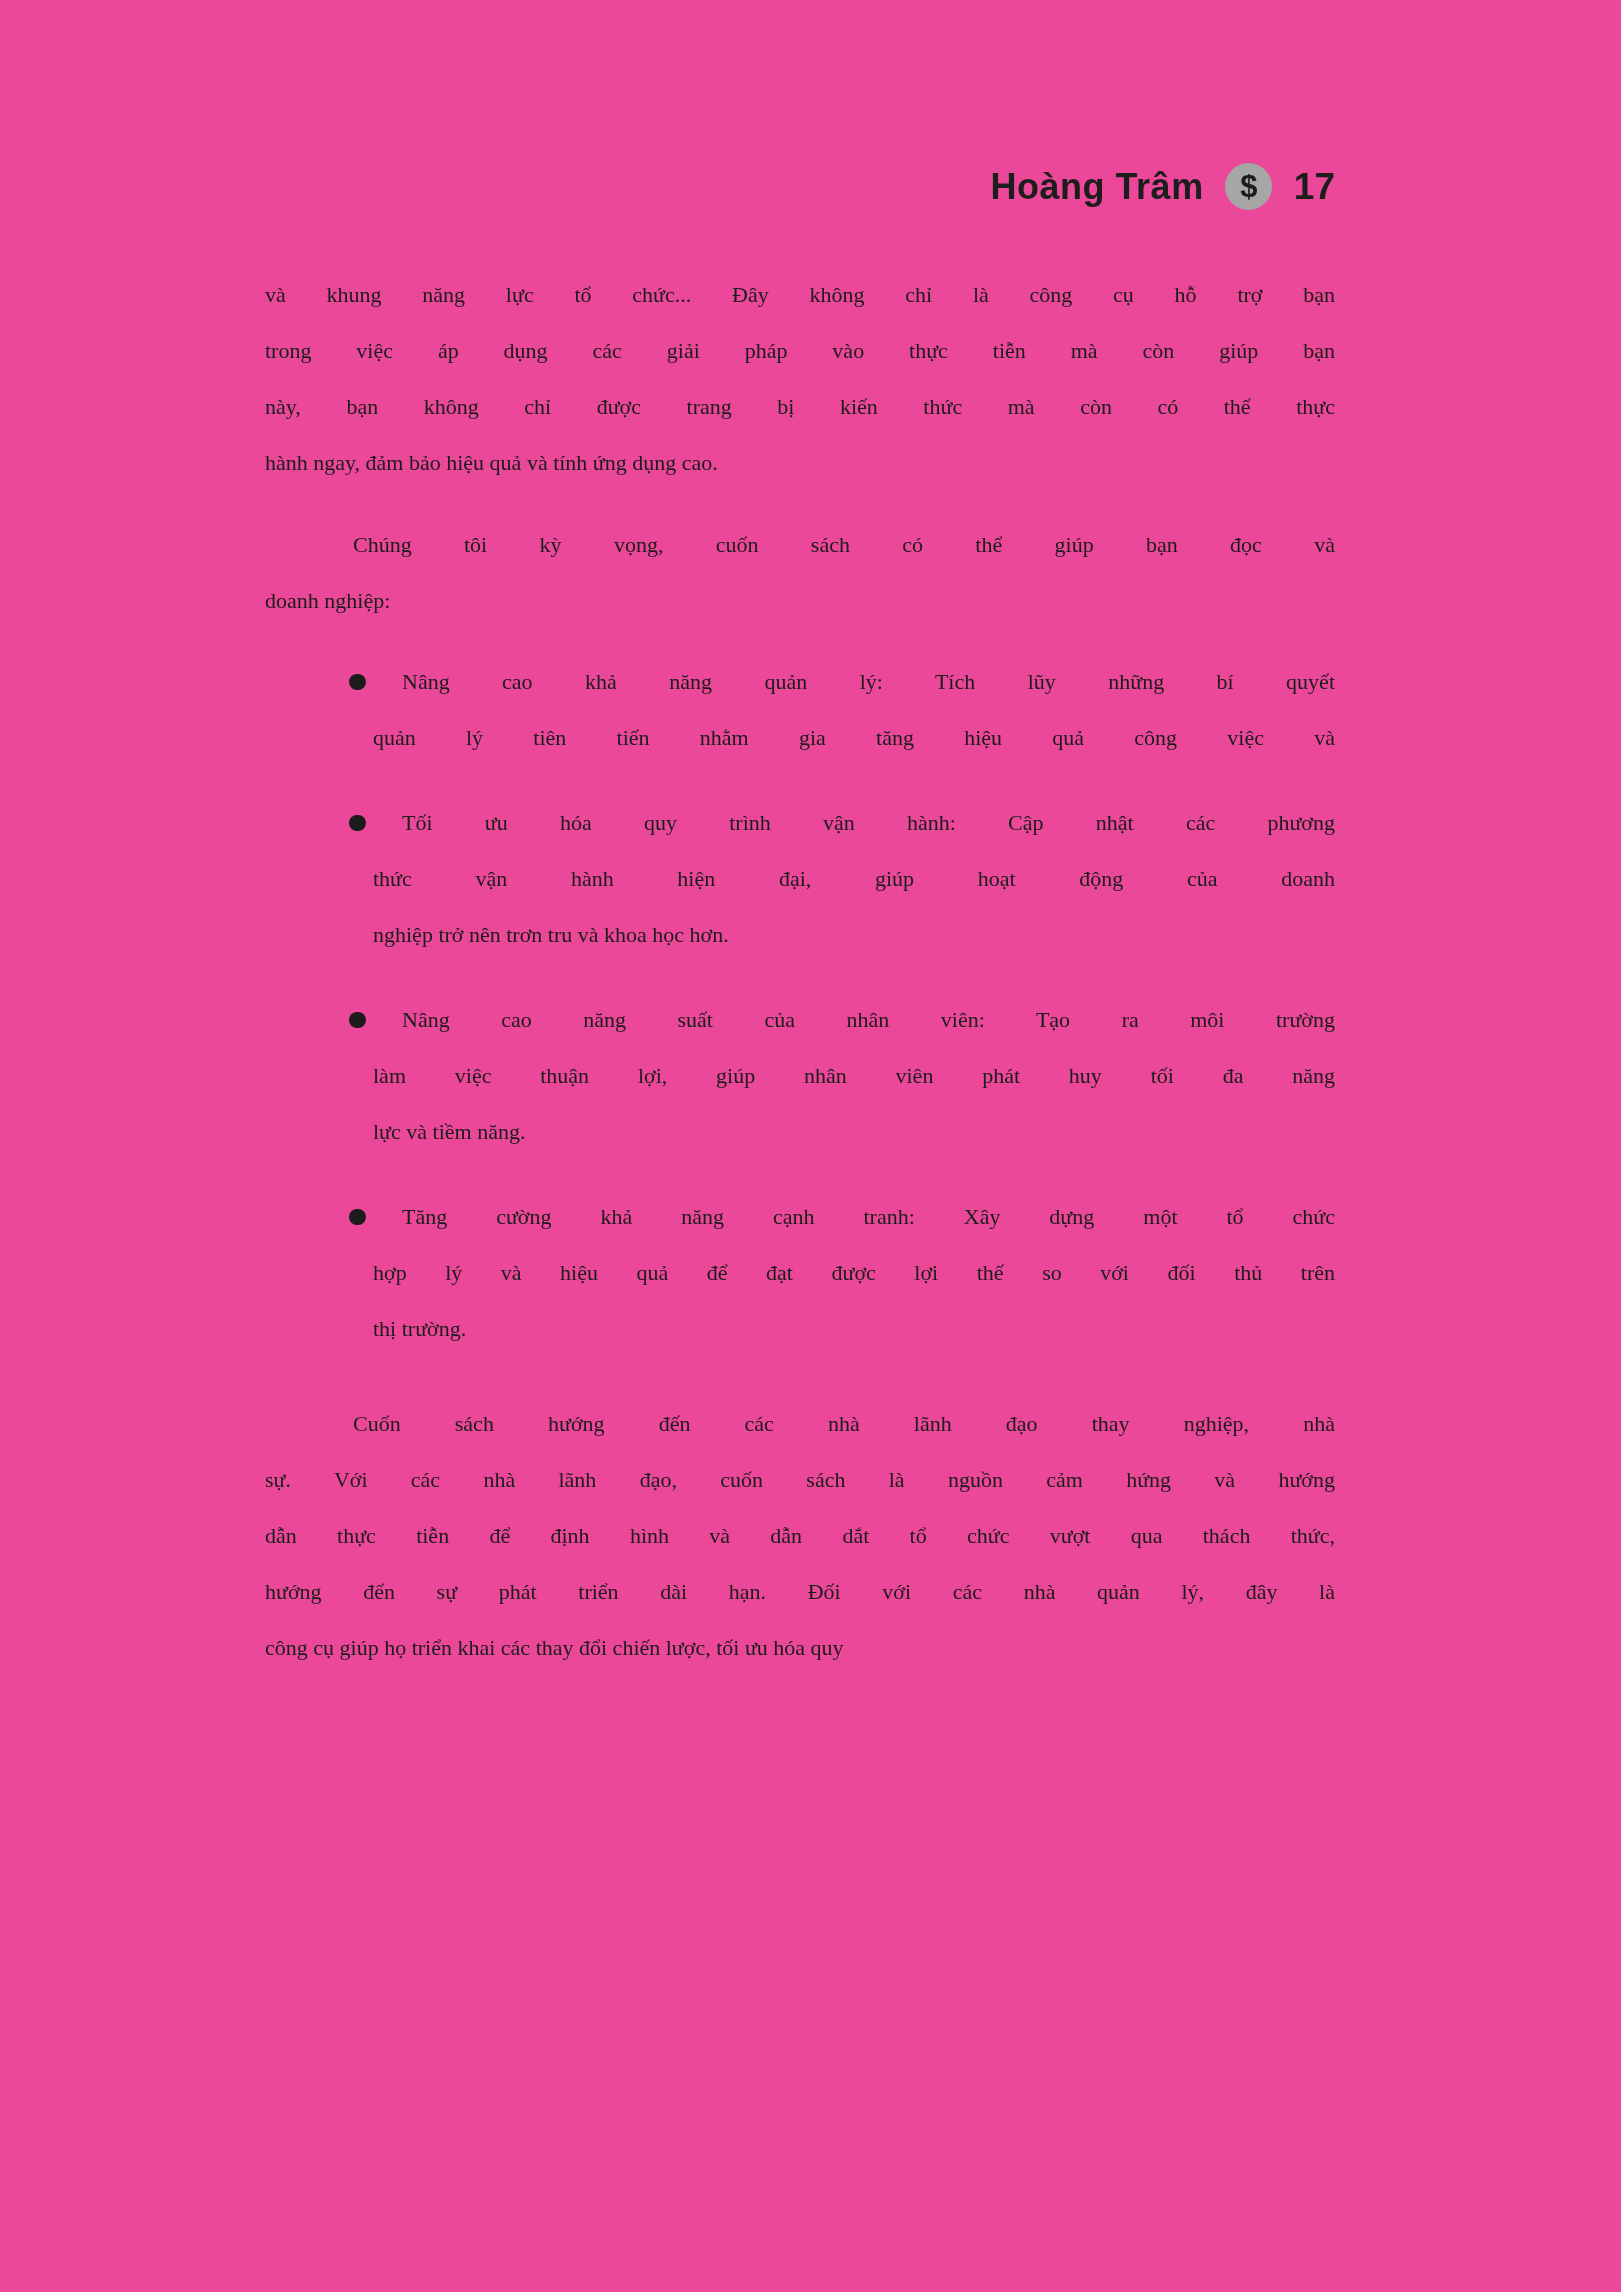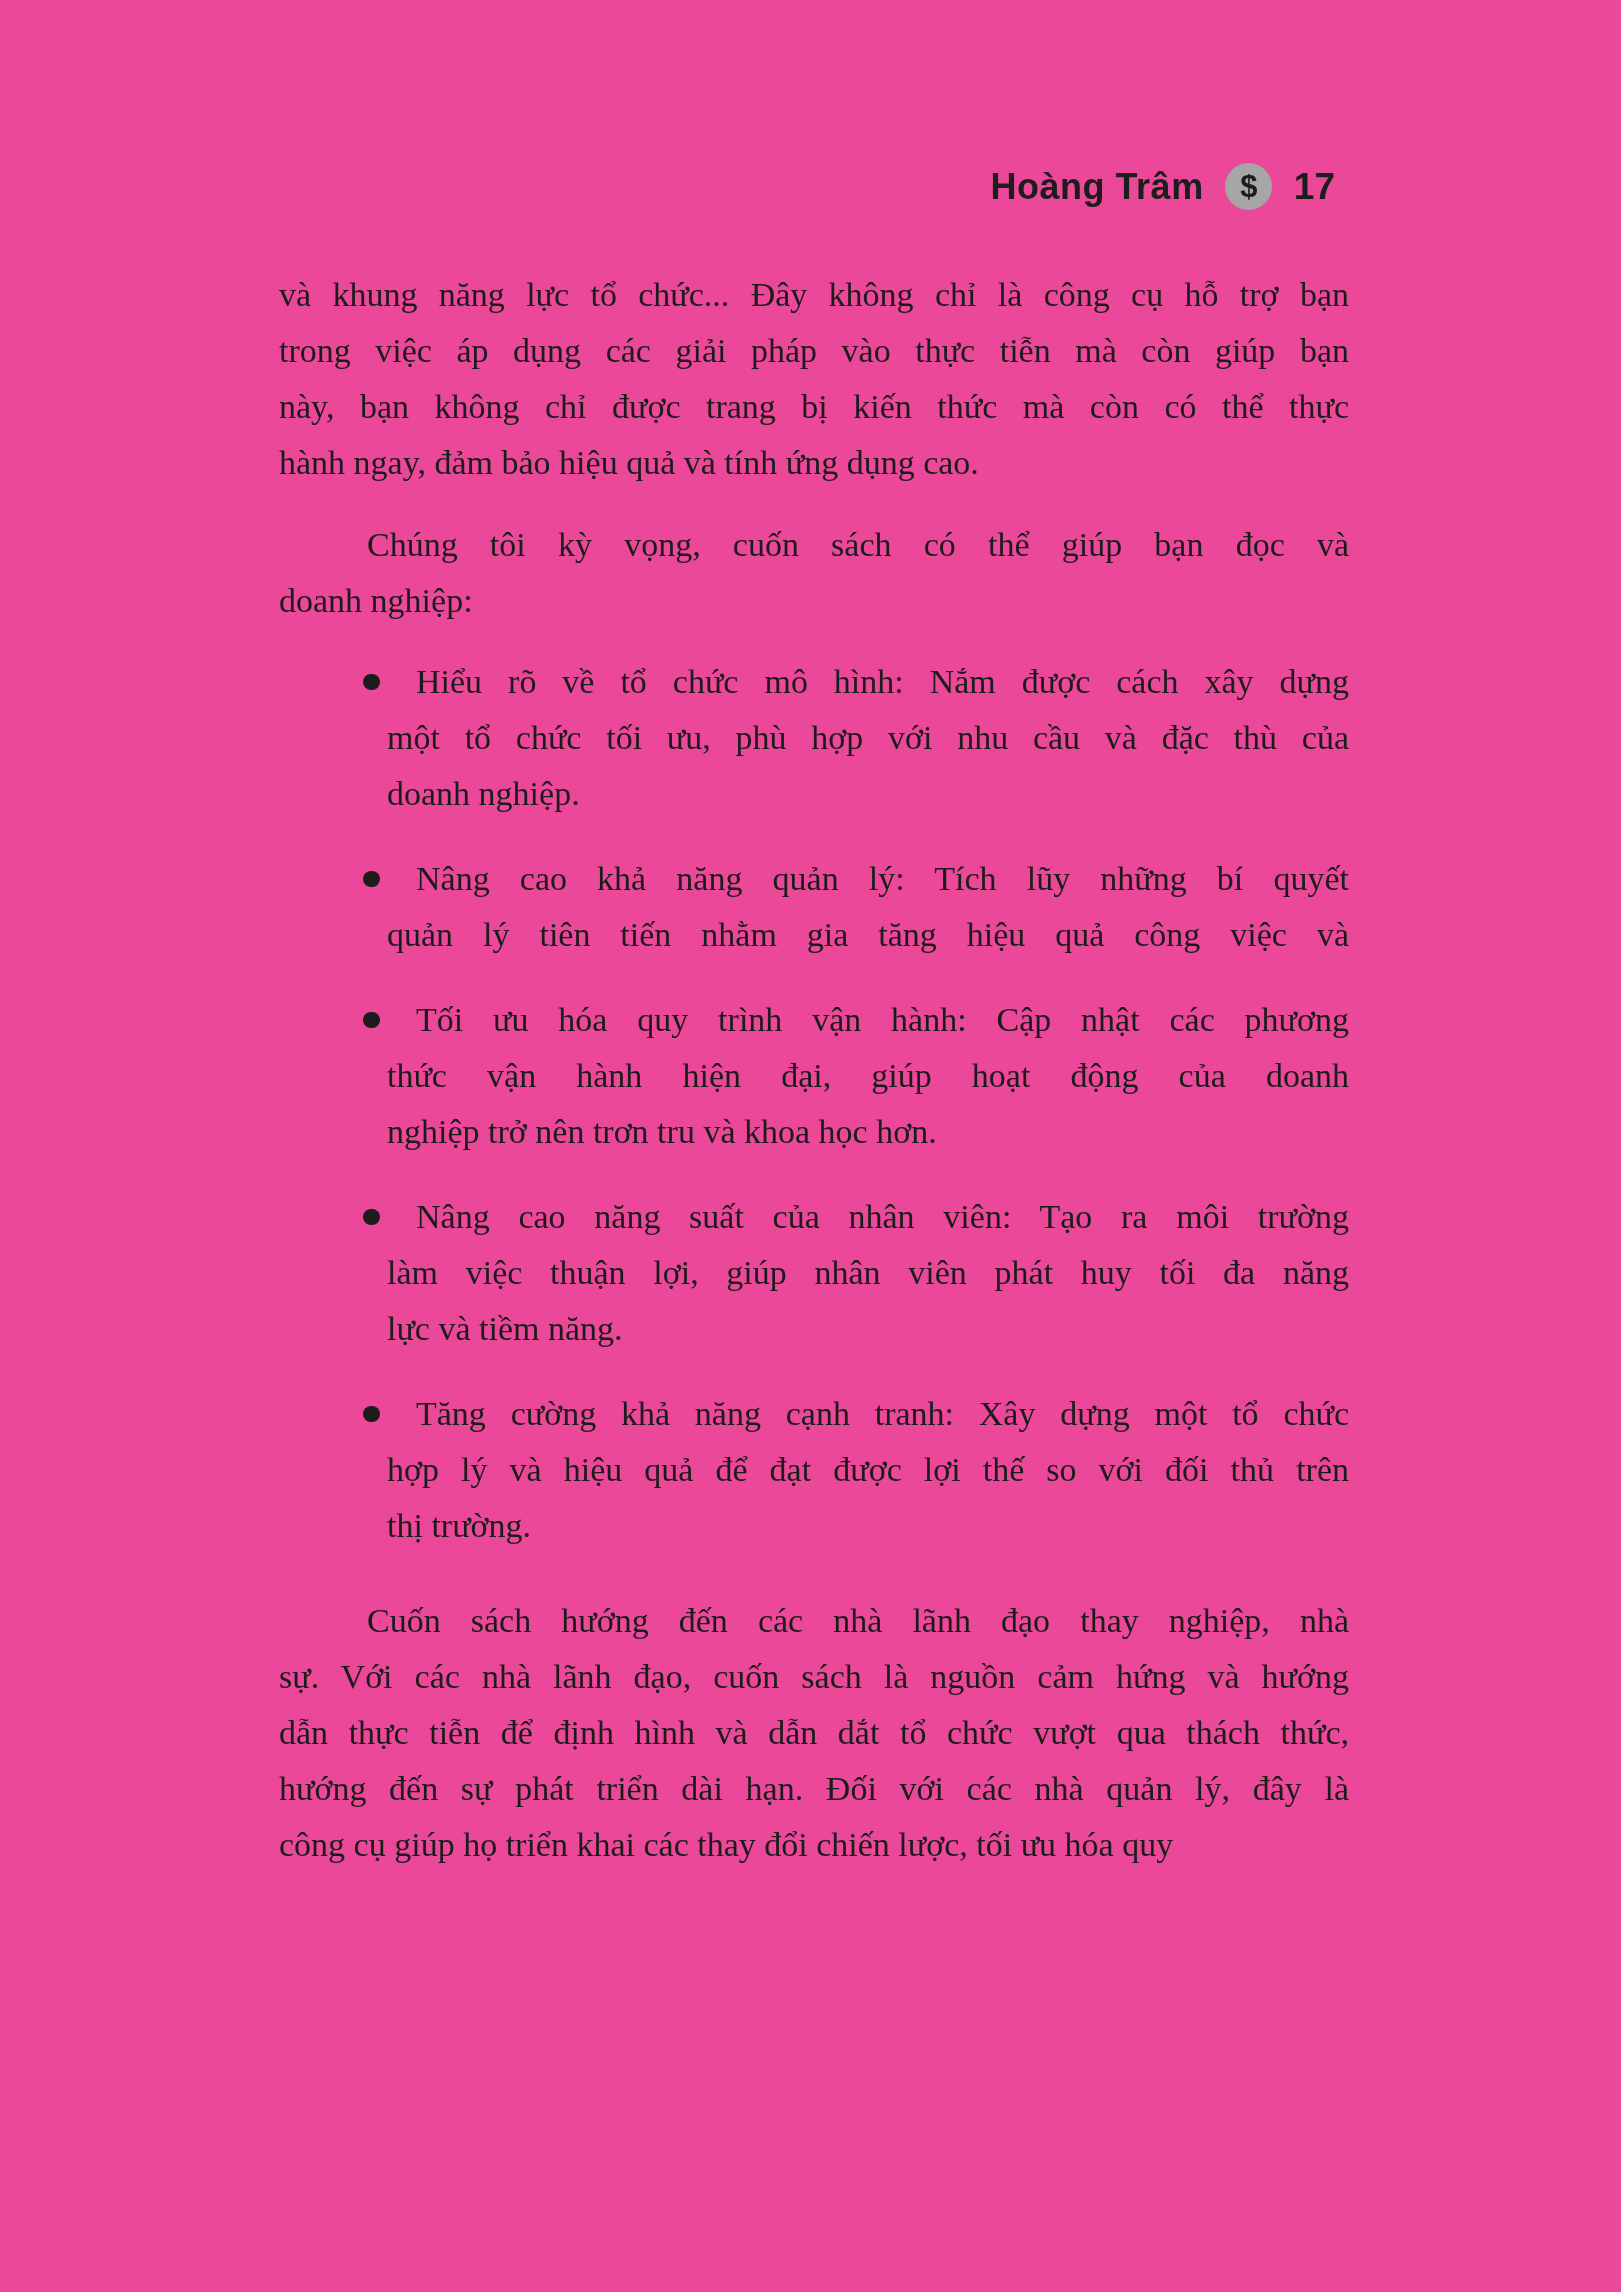--- a/index.html
+++ b/index.html
@@ -42,23 +42,23 @@
   }
   .pageno{
     font-size:37px;
     font-weight:700;
     color:#1d1d1d;
   }
   
   .content{
     position:absolute;
     top:267px;
-    left:279px;
+    left:265px;
     width:1070px;
-    font-size:34px;
+    font-size:22px;
   }
   .line{
     line-height:56px;
     height:56px;
     text-align:justify;
     text-align-last:justify;
     white-space:normal;
   }
   .line.last{ text-align-last:left; }
   .para{ margin:0 0 25.5px 0; }
@@ -99,28 +99,20 @@
         <div class="line">này, bạn không chỉ được trang bị kiến thức mà còn có thể thực</div>
         <div class="line last">hành ngay, đảm bảo hiệu quả và tính ứng dụng cao.</div>
       </div>
       <div class="para indent">
         <div class="line first">Chúng tôi kỳ vọng, cuốn sách có thể giúp bạn đọc và</div>
         <div class="line last">doanh nghiệp:</div>
       </div>
       <div class="bullet-item">
         <span class="dot"></span>
         <div class="bullet-lines">
-          <div class="line first">Hiểu rõ về tổ chức mô hình: Nắm được cách xây dựng</div>
-          <div class="line">một tổ chức tối ưu, phù hợp với nhu cầu và đặc thù của</div>
-          <div class="line last">doanh nghiệp.</div>
-        </div>
-      </div>
-      <div class="bullet-item">
-        <span class="dot"></span>
-        <div class="bullet-lines">
           <div class="line first">Nâng cao khả năng quản lý: Tích lũy những bí quyết</div>
           <div class="line">quản lý tiên tiến nhằm gia tăng hiệu quả công việc và</div>
         </div>
       </div>
       <div class="bullet-item">
         <span class="dot"></span>
         <div class="bullet-lines">
           <div class="line first">Tối ưu hóa quy trình vận hành: Cập nhật các phương</div>
           <div class="line">thức vận hành hiện đại, giúp hoạt động của doanh</div>
           <div class="line last">nghiệp trở nên trơn tru và khoa học hơn.</div>

